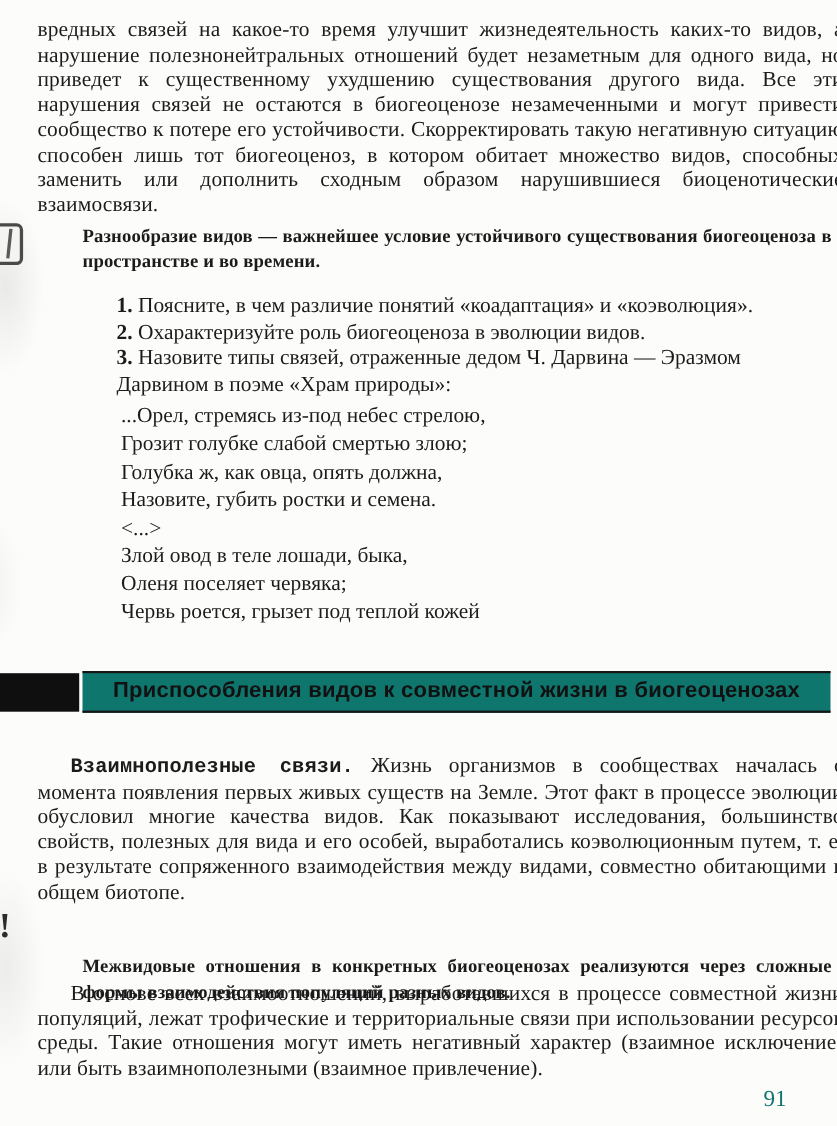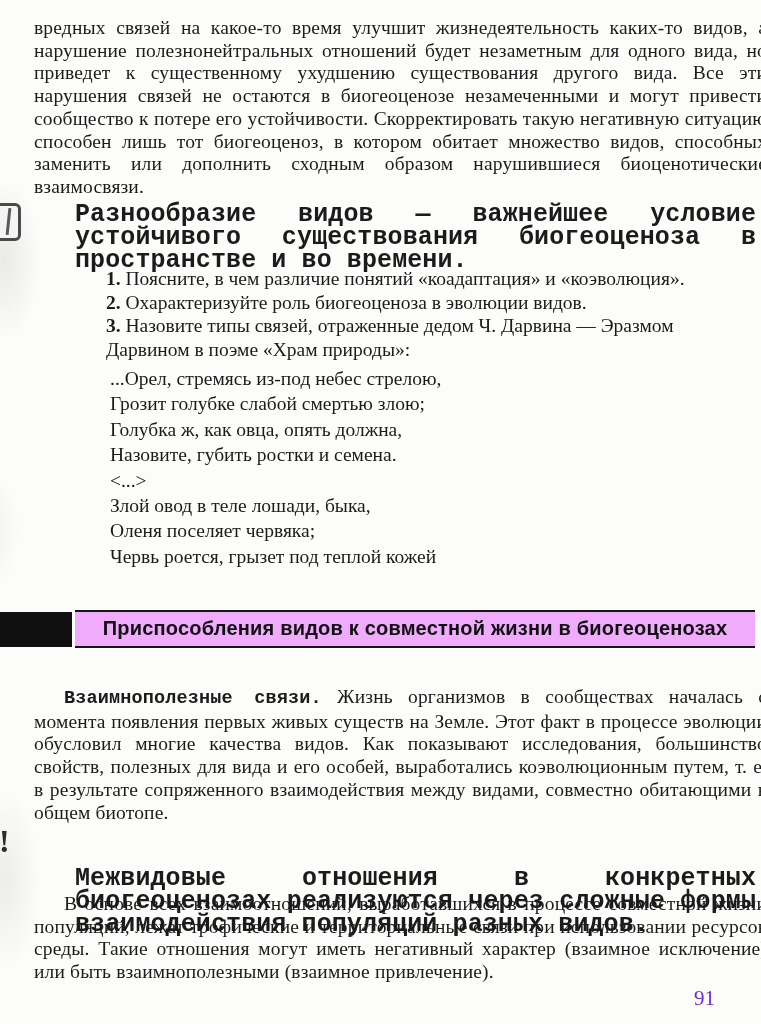--- a/index.html
+++ b/index.html
@@ -43,25 +43,24 @@
     font-weight: bold;
     font-size: 18.5px;
   }
 
   .key-point {
     position: absolute;
     left: 75px;
     width: 681px;
     margin: 0;
     font-weight: bold;
-    font-size: 25px;
+    font-size: 17px;
     line-height: 23px;
     text-align: justify;
     letter-spacing: 0.1px;
-    font-family: Liberation Mono, monospace;
   }
   .key-point-1 { top: 203px; }
   .key-point-2 { top: 867px; }
 
   .questions {
     position: absolute;
     left: 106px;
     top: 267px;
     width: 650px;
     font-size: 19.5px;
@@ -92,21 +91,21 @@
     background: #0f0f0f;
     flex: 0 0 auto;
     margin: 2px 0 1px 0;
   }
   .section-bar {
     flex: 1 1 auto;
     margin-left: 3px;
     margin-right: 6px;
     border-top: 2.5px solid #161616;
     border-bottom: 2.5px solid #161616;
-    background: #f0abfc;
+    background: #0f766e;
     text-align: center;
     padding: 5px 0 6px 0;
     font-family: "Liberation Sans", sans-serif;
     font-weight: bold;
     font-size: 20px;
     letter-spacing: 0.2px;
     color: #111;
   }
 
   .q-marker {
@@ -139,21 +138,21 @@
     line-height: 34px;
     color: #2c2c2c;
     font-family: "Liberation Serif", serif;
   }
 
   .page-number {
     position: absolute;
     left: 694px;
     top: 986px;
     font-size: 21px;
-    color: #6d28d9;
+    color: #0f766e;
   }
 </style>
 </head>
 <body>
 
 <div class="page">
 
   <div class="smudge smudge-1"></div>
   <div class="smudge smudge-2"></div>
   <div class="smudge smudge-3"></div>

